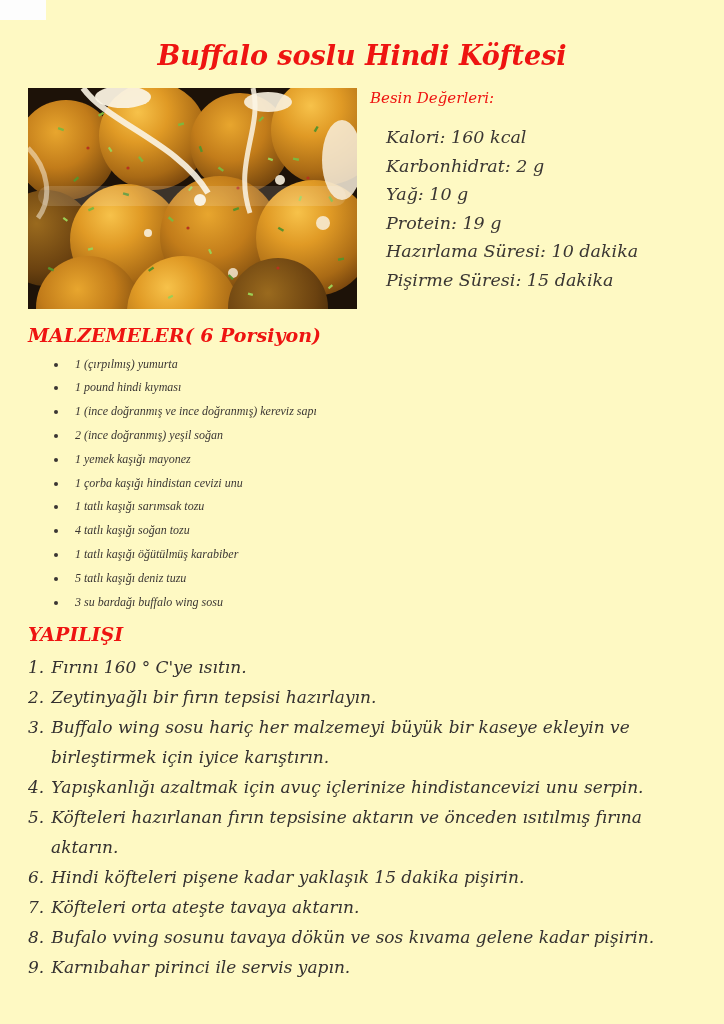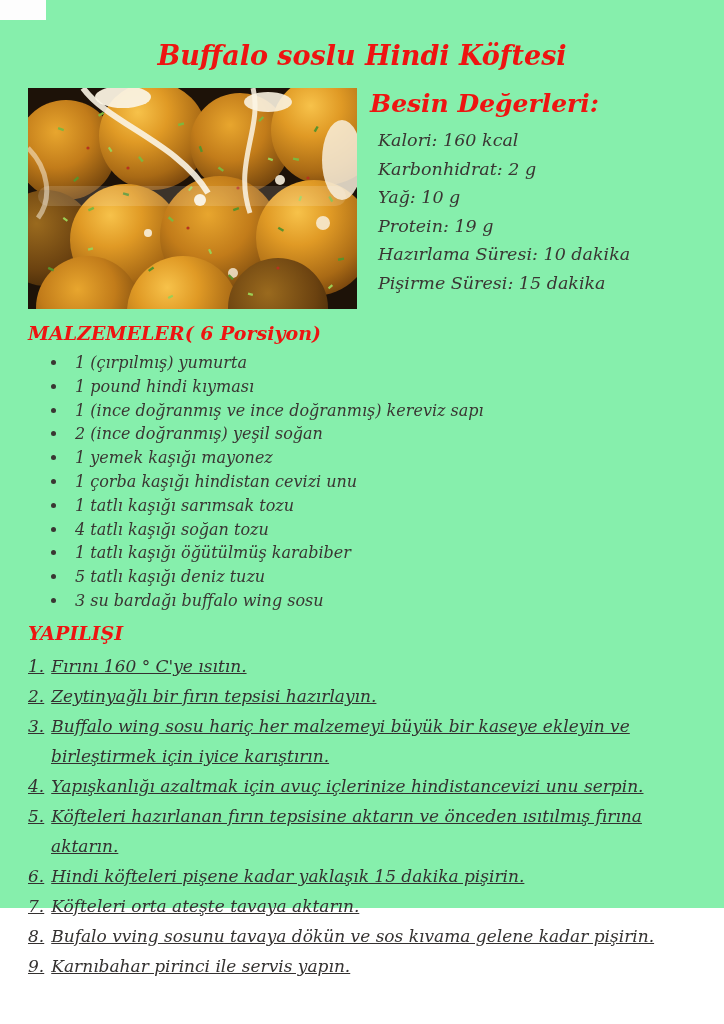--- a/index.html
+++ b/index.html
@@ -7,67 +7,68 @@
     --ink:#3a3633;
     --ink-dark:#343130;
   }
   *{box-sizing:border-box;}
   html,body{margin:0;padding:0;}
   body{
     width:724px;height:1024px;background:#ffffff;
     font-family:"DejaVu Serif", serif;
     overflow:hidden;
   }
-  .page{position:relative;width:724px;height:908px;background:#86efac;}
+  .page{position:relative;width:724px;height:1024px;background:#fef9c3;}
   .corner-artifact{position:absolute;left:0;top:0;width:46px;height:20px;background:#fdfdfd;}
   .title{
     margin:0;padding-top:40px;
     text-align:center;
     font-size:27px;font-style:italic;font-weight:bold;
     color:var(--red);
   }
   .top-row{display:flex;margin:17px 28px 0 28px;gap:13px;}
   .photo{width:329px;height:221px;flex:0 0 auto;overflow:hidden;}
   .photo svg{display:block;width:329px;height:221px;}
   .nutrition{flex:1;padding-top:1px;}
   .nutrition-heading{
     margin:0 0 6px 0;
-    font-size:25px;font-style:italic;font-weight:bold;
+    font-size:15px;font-style:italic;font-weight:normal;
     color:var(--red);
   }
-  .nutrition-list{list-style:none;margin:8px;padding:0;}
+  .nutrition-list{list-style:none;margin:16px;padding:0;}
   .nutrition-list li{
     font-style:italic;font-size:17.5px;line-height:28.6px;
     color:var(--ink);
   }
   .section-heading{
     margin:13px 28px 0 28px;
     font-size:19px;font-style:italic;font-weight:bold;
     color:var(--red);
   }
   .ingredients-list{
     margin:7px 28px 0 28px;
     padding:0 0 0 40px;
     list-style:disc;
   }
   .ingredients-list li{
-    font-style:italic;font-size:16px;line-height:23.8px;
+    font-style:italic;font-size:12px;line-height:23.8px;
     color:var(--ink);
     padding-left:7px;
+    font-family:Liberation Serif, serif;
   }
   .steps-heading{margin-top:9px;}
   .steps-list{
     list-style:none;
     margin:7px 28px 0 28px;padding:0;
     max-width:668px;
   }
   .steps-list li{
     font-style:italic;font-size:17px;line-height:30px;
     color:var(--ink-dark);
-    padding-left:23px;text-indent:-23px;text-decoration:underline;
+    padding-left:23px;text-indent:-23px;
   }
   .step-num{padding-right:7px;}
 </style>
 </head>
 <body>
 
 <div class="page">
   <div class="corner-artifact"></div>
 
   <h1 class="title">Buffalo soslu Hindi Köftesi</h1>

